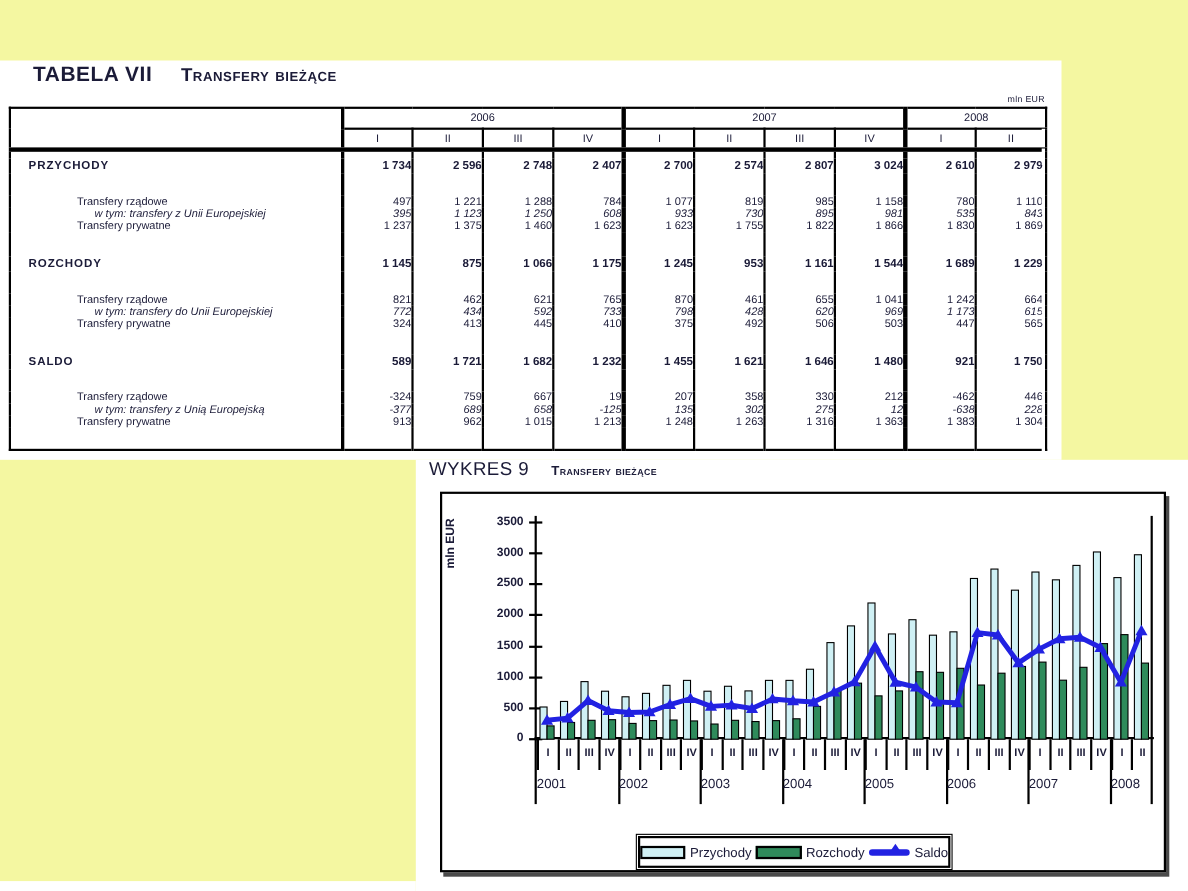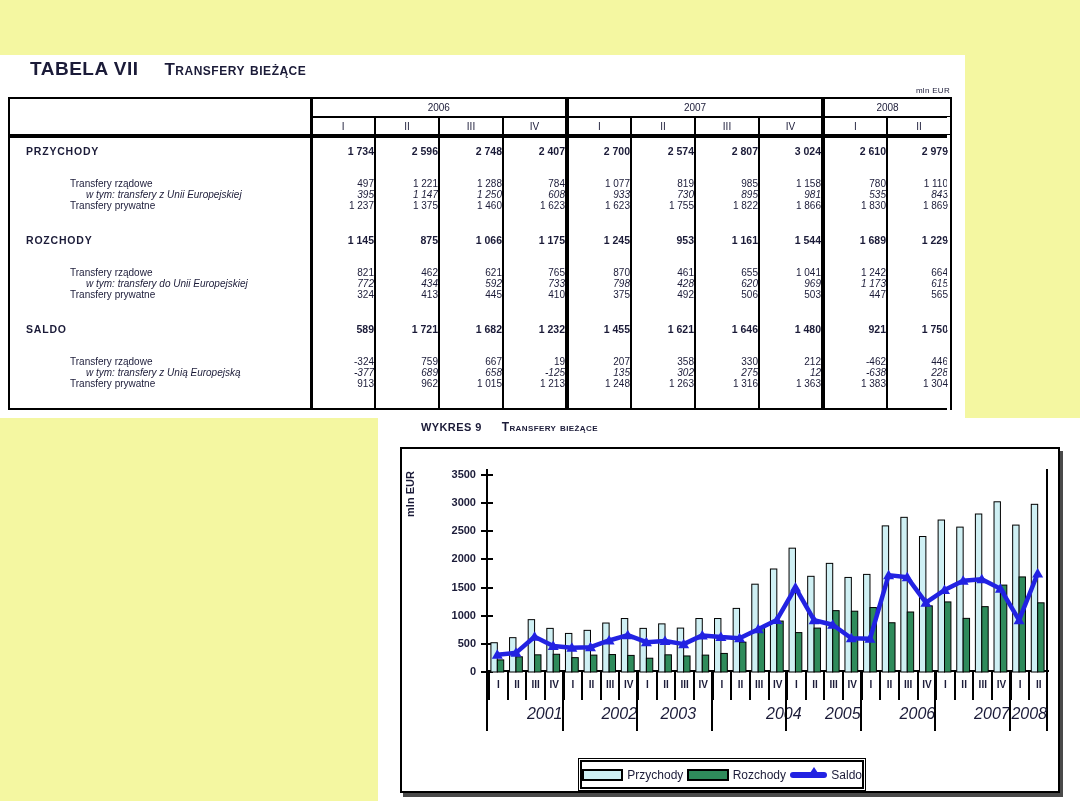--- a/index.html
+++ b/index.html
@@ -40,38 +40,38 @@
   tr.r-section td.c0{padding-left:16px;letter-spacing:.8px;}
   tr.r-sub td{font-size:10px;height:11px;}
   tr.r-sub td.c0{padding-left:60px;}
   tr.r-subitalic td{font-size:10px;font-style:italic;height:11px;}
   tr.r-subitalic td.c0{padding-left:76px;}
   td.c0{text-align:left;}
   #cut-dash{left:947px;top:99px;height:312px;width:0;border-left:3px dashed #FFFFFF;z-index:6;}
 
   
   #chart-title{left:390px;top:417px;white-space:nowrap;}
-  #chart-title .t1{font-size:11px;font-weight:bold;letter-spacing:.4px;margin-left:31px;}
+  #chart-title .t1{font-size:17px;font-weight:normal;letter-spacing:.4px;}
   #chart-title .t2{font-size:12px;font-weight:bold;font-variant:small-caps;letter-spacing:.4px;margin-left:20px;}
 
   #chart-box{left:400px;top:447px;width:660px;height:346px;background:#fff;
              border:2px solid #000;box-shadow:3px 4px 0 #4A4A4A;box-sizing:border-box;}
   #ylabel{left:22px;top:88px;width:16px;height:90px;font-size:11px;font-weight:bold;
           transform:rotate(-90deg);transform-origin:center;white-space:nowrap;
           display:flex;align-items:center;justify-content:center;}
   .ytick-label{position:absolute;width:70px;text-align:right;font-size:11px;font-weight:bold;}
   .ytick-mark{position:absolute;width:12px;height:2px;background:#000;}
   .axis-v{position:absolute;width:2px;background:#000;}
   #baseline{position:absolute;left:84px;top:221px;width:563px;height:2px;background:#000;}
   #plot-svg{position:absolute;left:86px;top:26px;}
   .qcell{position:absolute;top:0;height:28px;border-left:2px solid #000;box-sizing:border-box;
          font-size:10px;font-weight:bold;text-align:center;line-height:26px;}
   #qband{position:absolute;left:86px;top:223px;width:559px;height:28px;}
   .ysep{position:absolute;width:2px;background:#000;top:223px;height:59px;}
-  .ycell{position:absolute;top:256px;font-size:16px;text-align:right;font-style:italic;}
+  .ycell{position:absolute;top:256px;font-size:12px;text-align:left;}
   #legend{position:absolute;left:178px;top:311px;width:284px;height:29px;
           border:2px solid #000;outline:1px solid #000;outline-offset:1px;background:#fff;
           display:flex;align-items:center;justify-content:center;gap:4px;box-sizing:border-box;}
   .sw{height:12px;width:52px;border:2px solid #000;box-sizing:border-box;}
   .legend-label{font-size:12px;}
   #saldo-swatch{position:relative;width:48px;height:6px;border-radius:3px;}
   #saldo-swatch .tri{position:absolute;left:18px;top:-5px;width:0;height:0;
       border-left:6px solid transparent;border-right:6px solid transparent;}
 </style>
 </head>
@@ -173,21 +173,21 @@
           <td class="v yb">1 077</td>
           <td class="v d">819</td>
           <td class="v d">985</td>
           <td class="v d">1 158</td>
           <td class="v yb">780</td>
           <td class="v d lastcol">1 110</td>
         </tr>
         <tr class="r-subitalic">
           <td class="c0">w tym: transfery z Unii Europejskiej</td>
           <td class="v lb">395</td>
-          <td class="v d">1 147</td>
+          <td class="v d">1 123</td>
           <td class="v d">1 250</td>
           <td class="v d">608</td>
           <td class="v yb">933</td>
           <td class="v d">730</td>
           <td class="v d">895</td>
           <td class="v d">981</td>
           <td class="v yb">535</td>
           <td class="v d lastcol">843</td>
         </tr>
         <tr class="r-sub">

